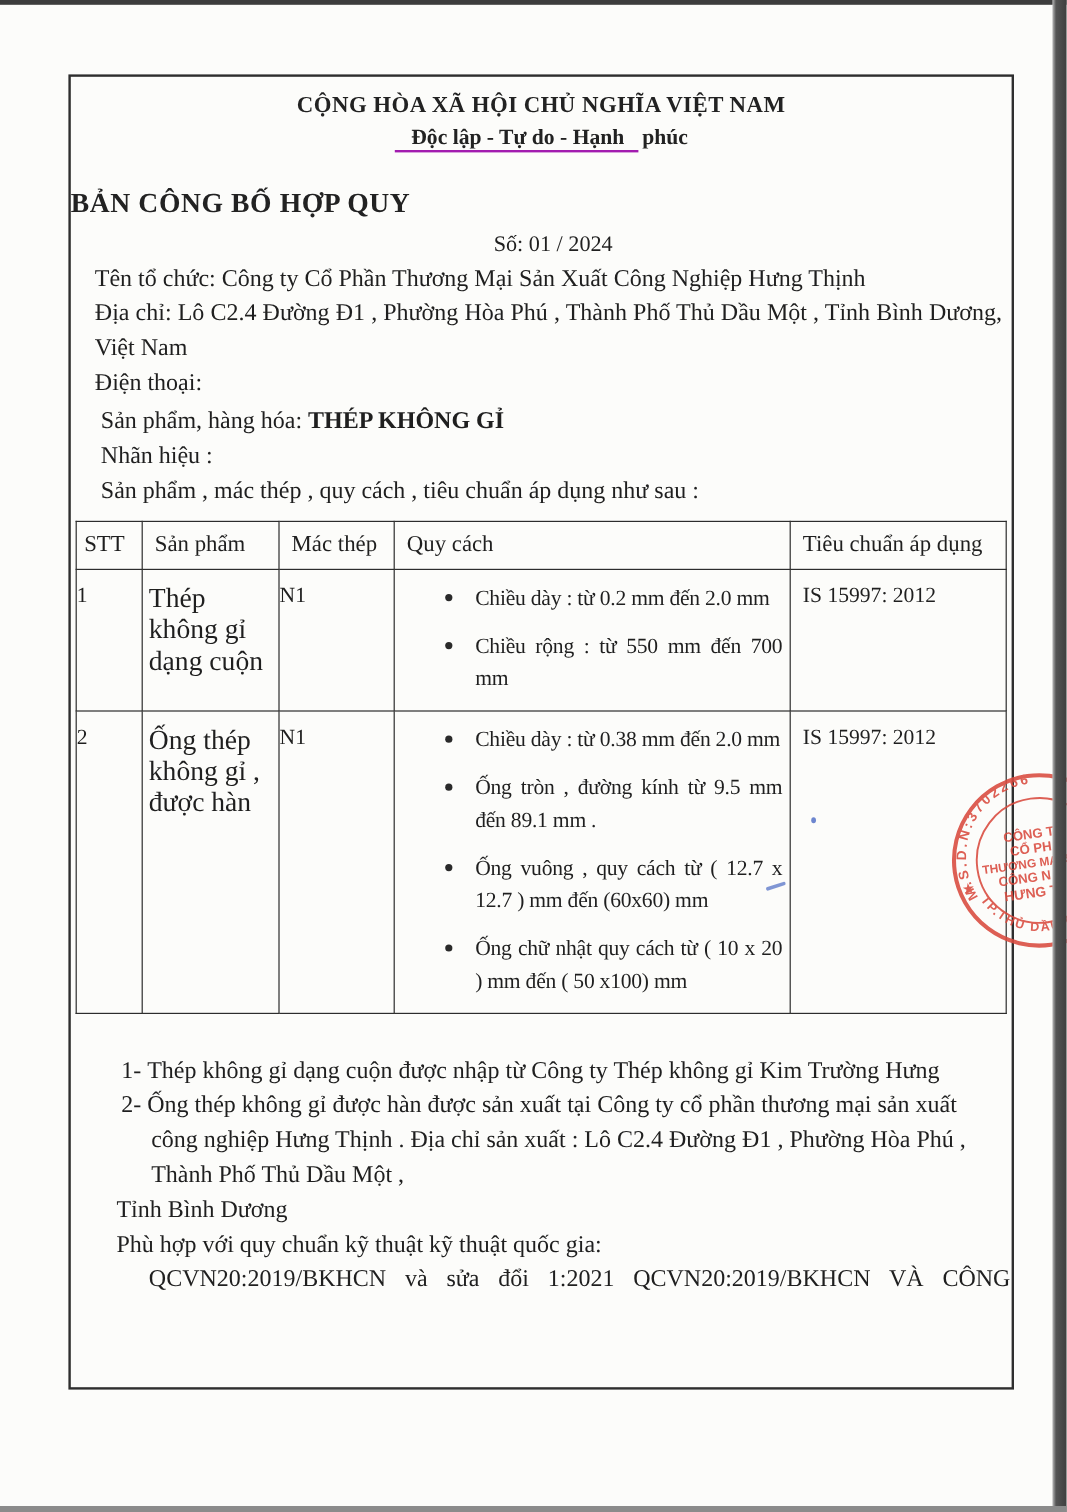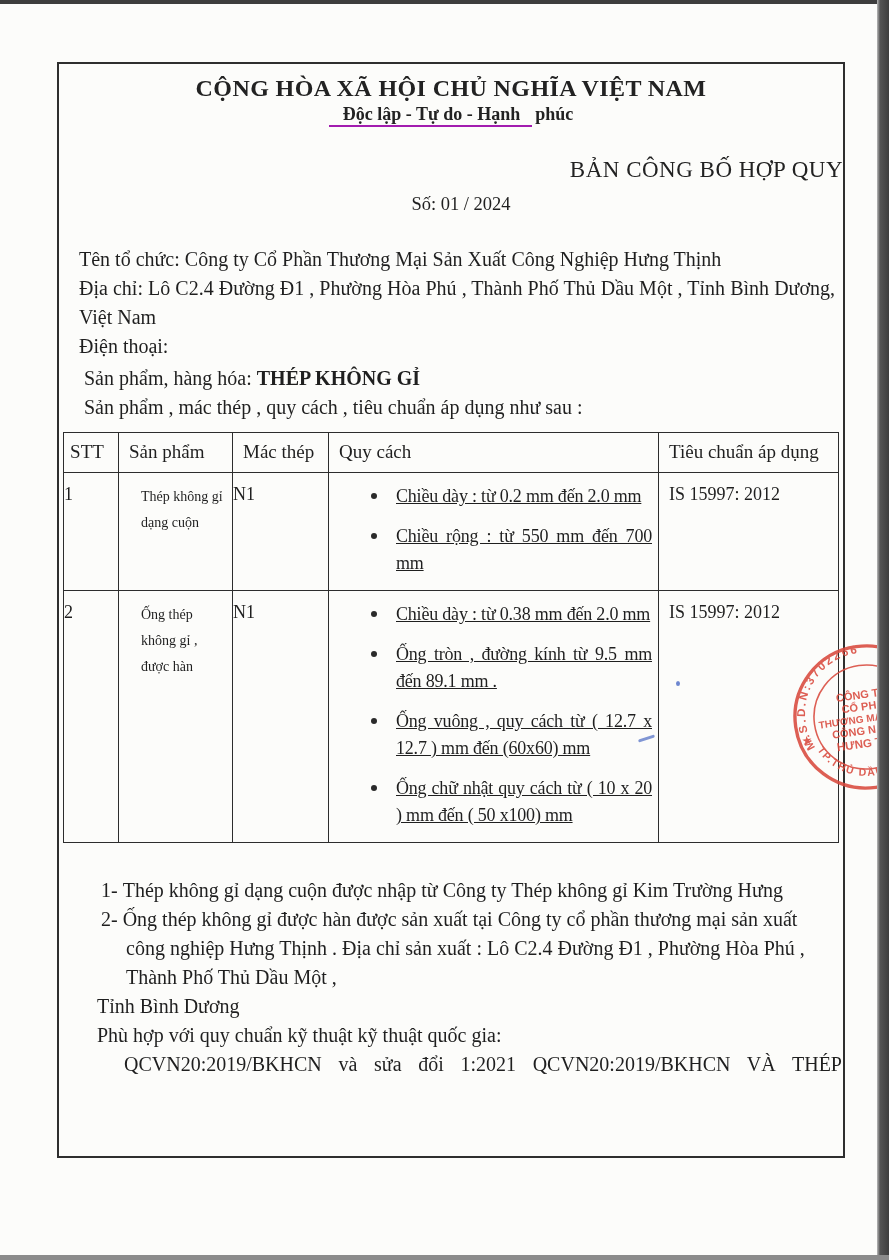--- a/index.html
+++ b/index.html
@@ -16,45 +16,45 @@
   .edge-right  { position:absolute; right:0; top:0; width:12px; height:1260px; z-index:10;
                  background:linear-gradient(to right,#b9b9b9 0,#555 3px,#3e3e3e 100%); }
   .edge-bottom { position:absolute; left:0; bottom:0; width:889px; height:5px; background:#8b8b8b; z-index:10; }
 
   
   .frame {
     position:absolute; left:57px; top:62px; width:788px; height:1096px;
     border:2px solid #2e2e2e; z-index:1;
   }
 
-  .nat-line1 { margin-top:12px; text-align:center; font-weight:bold; font-size:24px; line-height:24px; letter-spacing:.4px; color:#222; }
+  .nat-line1 { margin-top:12px; text-align:center; font-weight:bold; font-size:19px; line-height:24px; letter-spacing:.4px; color:#222; }
   .motto     { margin-top:2px; text-align:center; font-weight:bold; font-size:18px; line-height:24px; color:#222; }
   .motto .u  { border-bottom:2px solid #a21caf; padding:0 12px 1px 14px; }
   .motto .tail { margin-left:3px; }
 
-  .doc-title { margin-top:28px; text-align:right; font-weight:normal; font-size:23px; line-height:32px; letter-spacing:.5px; color:#222; }
+  .doc-title { margin-top:28px; text-align:left; font-weight:bold; font-size:23px; line-height:32px; letter-spacing:.5px; color:#222; }
   .doc-num   { margin-top:5px; text-align:center; font-size:18.5px; line-height:26px;padding-left:20px; }
 
-  .org-block { margin-top:28px; padding:0 8px 0 20px; font-size:20px; line-height:29px; text-align:justify; }
+  .org-block { margin-top:1px; padding:0 8px 0 20px; font-size:20px; line-height:29px; text-align:justify; }
   .plain-line { padding-left:25px; font-size:20px; line-height:29px; white-space:nowrap; }
   .product-value { font-weight:bold; }
 
   
   table.decl { border-collapse:collapse; margin-left:4px; margin-top:10px; width:775px; table-layout:fixed; }
   table.decl td, table.decl th { border:1.6px solid #2d2d2d; vertical-align:top; font-weight:normal; text-align:left; }
   col.c-stt {width:55px;} col.c-sp {width:114px;} col.c-mac {width:96px;} col.c-qc {width:330px;} col.c-tc {width:180px;}
   tr.hdr { height:40px; }
   tr.r1 { height:99px; } tr.r2 { height:233px; }
   table.decl th { font-size:19px; padding:8px 8px 0 10px; }
   table.decl th.th-stt { text-align:center; padding-left:0; }
   td.stt { text-align:center; font-size:18px; padding-top:11px; }
-  td.sp  { font-size:14px; padding:11px 8px 0 22px; text-align:justify; line-height:26px; }
+  td.sp  { font-size:23px; padding:11px 8px 0 5px; text-align:justify; line-height:26px; }
   td.mac { text-align:center; font-size:18px; padding-top:11px; }
   td.tc  { font-size:18px; padding:11px 6px 0 10px; }
-  ul.specs { list-style:none; padding:10px 6px 0 67px;text-decoration:underline; }
+  ul.specs { list-style:none; padding:10px 6px 0 67px; }
   ul.specs li { position:relative; font-size:18px; line-height:27px; margin-bottom:13px;
                 text-align:justify; letter-spacing:-.2px; }
   ul.specs li::before { content:""; position:absolute; left:-25px; top:10px; width:6px; height:6px;
                         border-radius:50%; background:#2a2a2a; }
 
   
   .notes { margin-left:8px; margin-top:33px; width:775px; font-size:20px; line-height:29px; }
   .notes .ln { display:block; white-space:nowrap; }
   .n1 { margin-left:34px; }
   .n1 .l2 { margin-left:-5px; }
@@ -94,20 +94,21 @@
 
     <div class="org-block">
       <p>Tên tổ chức: Công ty Cổ Phần Thương Mại Sản Xuất Công Nghiệp Hưng Thịnh</p>
       <p>Địa chỉ: Lô C2.4 Đường Đ1 , Phường Hòa Phú , Thành Phố Thủ Dầu Một , Tỉnh Bình Dương, Việt Nam</p>
       <p>Điện thoại:</p>
     </div>
 
     <div class="plain-line" style="margin-top:3px;">
       <span>Sản phẩm, hàng hóa: </span><span class="product-value">THÉP KHÔNG GỈ</span>
     </div>
+    <div class="plain-line">Nhãn hiệu :</div>
     <div class="plain-line">Sản phẩm , mác thép , quy cách , tiêu chuẩn áp dụng như sau :</div>
 
     <table class="decl">
       <colgroup>
         <col class="c-stt">
           <col class="c-sp">
           <col class="c-mac">
           <col class="c-qc">
           <col class="c-tc">
       </colgroup>
@@ -153,21 +154,21 @@
         <span class="ln l1"><span>1-</span>&nbsp;<span>Thép không gỉ dạng cuộn được nhập từ Công ty Thép không gỉ Kim Trường Hưng</span></span>
       </div>
       <div class="n2">
         <span class="ln l1"><span>2-</span>&nbsp;<span>Ống thép không gỉ được hàn được sản xuất tại Công ty cổ phần thương mại sản xuất</span></span>
         <span class="ln l2">công nghiệp Hưng Thịnh . Địa chỉ sản xuất : Lô C2.4 Đường Đ1 , Phường Hòa Phú ,</span>
         <span class="ln l3">Thành Phố Thủ Dầu Một ,</span>
       </div>
       <div class="prov">Tỉnh Bình Dương</div>
       <div class="conf">Phù hợp với quy chuẩn kỹ thuật kỹ thuật quốc gia:</div>
       <div class="reg">
-        <div class="l1">QCVN20:2019/BKHCN và sửa đổi 1:2021 QCVN20:2019/BKHCN VÀ THÉP</div>
+        <div class="l1">QCVN20:2019/BKHCN và sửa đổi 1:2021 QCVN20:2019/BKHCN VÀ CÔNG</div>
       </div>
     </div>
 
   </div>
 
   <div class="stamp">
     <svg width="154" height="154" viewBox="0 0 154 154">
       <circle cx="77" cy="77" r="71" fill="none" stroke="#d94a3e" stroke-width="3.4"></circle>
       <circle cx="77" cy="77" r="52" fill="none" stroke="#d94a3e" stroke-width="1.6"></circle>
       <path id="arcTop" d="M 23.6 101.9 A 61 61 0 1 1 135.9 91.2" fill="none"></path>

